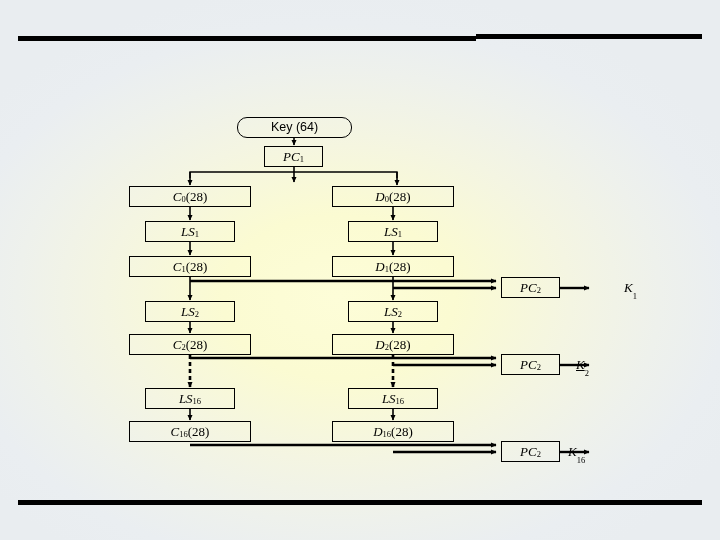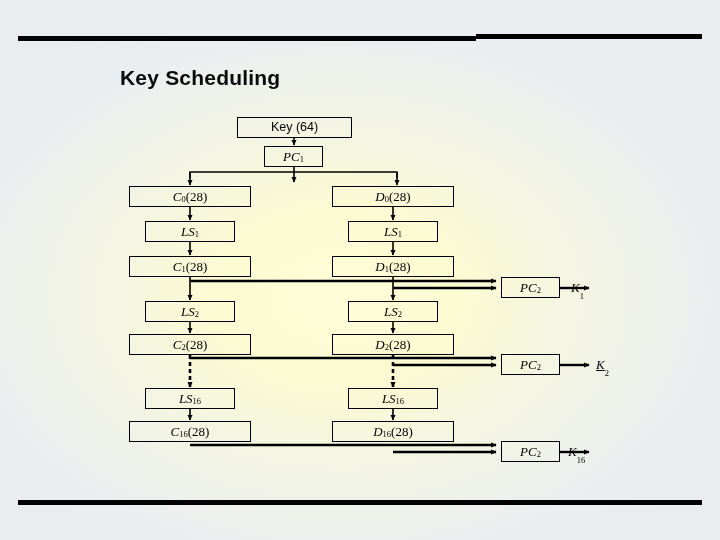--- a/index.html
+++ b/index.html
@@ -63,21 +63,20 @@
 </style>
 </head>
 <body>
 
 <div id="slide">
 
   <div class="rule" id="rule-top-left"></div>
   <div class="rule" id="rule-top-right"></div>
   <div class="rule" id="rule-bottom"></div>
 
-  <div id="page-title">Key Scheduling</div>
   <div id="page-number">11</div>
 
   <div id="diagram">
 
     <svg id="wires" viewBox="0 0 720 540" xmlns="http://www.w3.org/2000/svg">
       <defs>
         <marker id="arw" markerWidth="7" markerHeight="7" refX="5.4" refY="3" orient="auto" markerUnits="userSpaceOnUse">
           <path d="M0,0.3 L6,3 L0,5.7 z" fill="#000"></path>
         </marker>
       </defs>
@@ -112,21 +111,21 @@
         <path d="M393,365 L496,365" marker-end="url(#arw)"></path>
         <path d="M190,445 L496,445" marker-end="url(#arw)"></path>
         <path d="M393,452 L496,452" marker-end="url(#arw)"></path>
 
         <path d="M560,288 L589,288" marker-end="url(#arw)"></path>
         <path d="M560,365 L589,365" marker-end="url(#arw)"></path>
         <path d="M560,452 L589,452" marker-end="url(#arw)"></path>
       </g>
     </svg>
 
-    <div class="node keybox" style="left:237px;top:117px;width:115px;height:21px;">
+    <div class="node keybox" style="left:237px;top:117px;width:115px;height:21px;border-radius:10px;">
       <span>Key (64)</span>
     </div>
 
     <div class="node" style="left:264px;top:146px;width:59px;height:21px;">
       <span class="it">PC</span>
         <sub>1</sub>
     </div>
 
     <div class="node" style="left:129px;top:186px;width:122px;height:21px;">
       <span class="it">C</span>
@@ -205,24 +204,24 @@
     </div>
     <div class="node" style="left:501px;top:354px;width:59px;height:21px;">
       <span class="it">PC</span>
         <sub>2</sub>
     </div>
     <div class="node" style="left:501px;top:441px;width:59px;height:21px;">
       <span class="it">PC</span>
         <sub>2</sub>
     </div>
 
-    <div class="lbl" style="left:571px;top:280px;text-align:right;">
+    <div class="lbl" style="left:624px;top:280px;text-align:right;">
       <span>K</span><sub>1</sub>
     </div>
-    <div class="lbl" style="left:596px;top:357px;text-decoration:underline;">
+    <div class="lbl" style="left:576px;top:357px;text-decoration:underline;">
       <span>K</span><sub>2</sub>
     </div>
     <div class="lbl" style="left:568px;top:444px;">
       <span>K</span><sub>16</sub>
     </div>
 
   </div>
 </div>
 
 </body></html>

